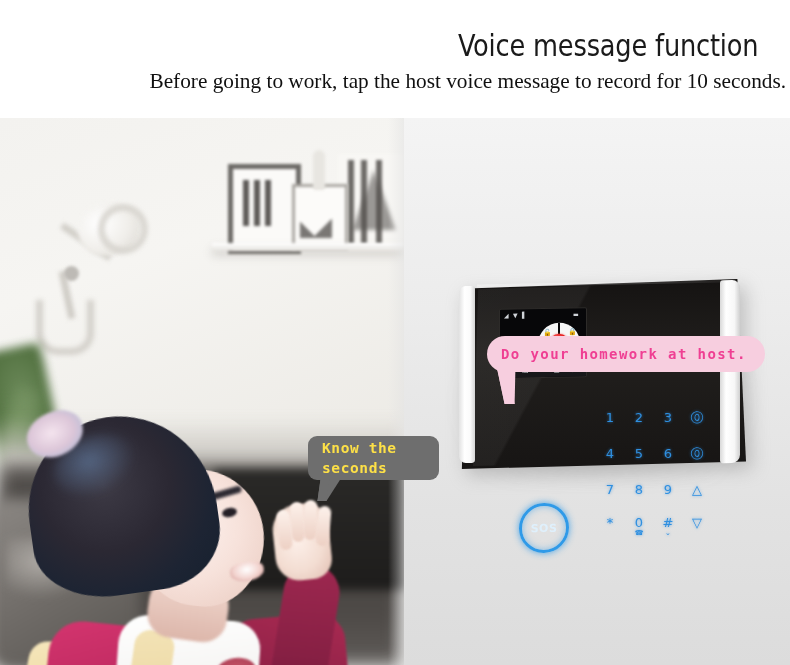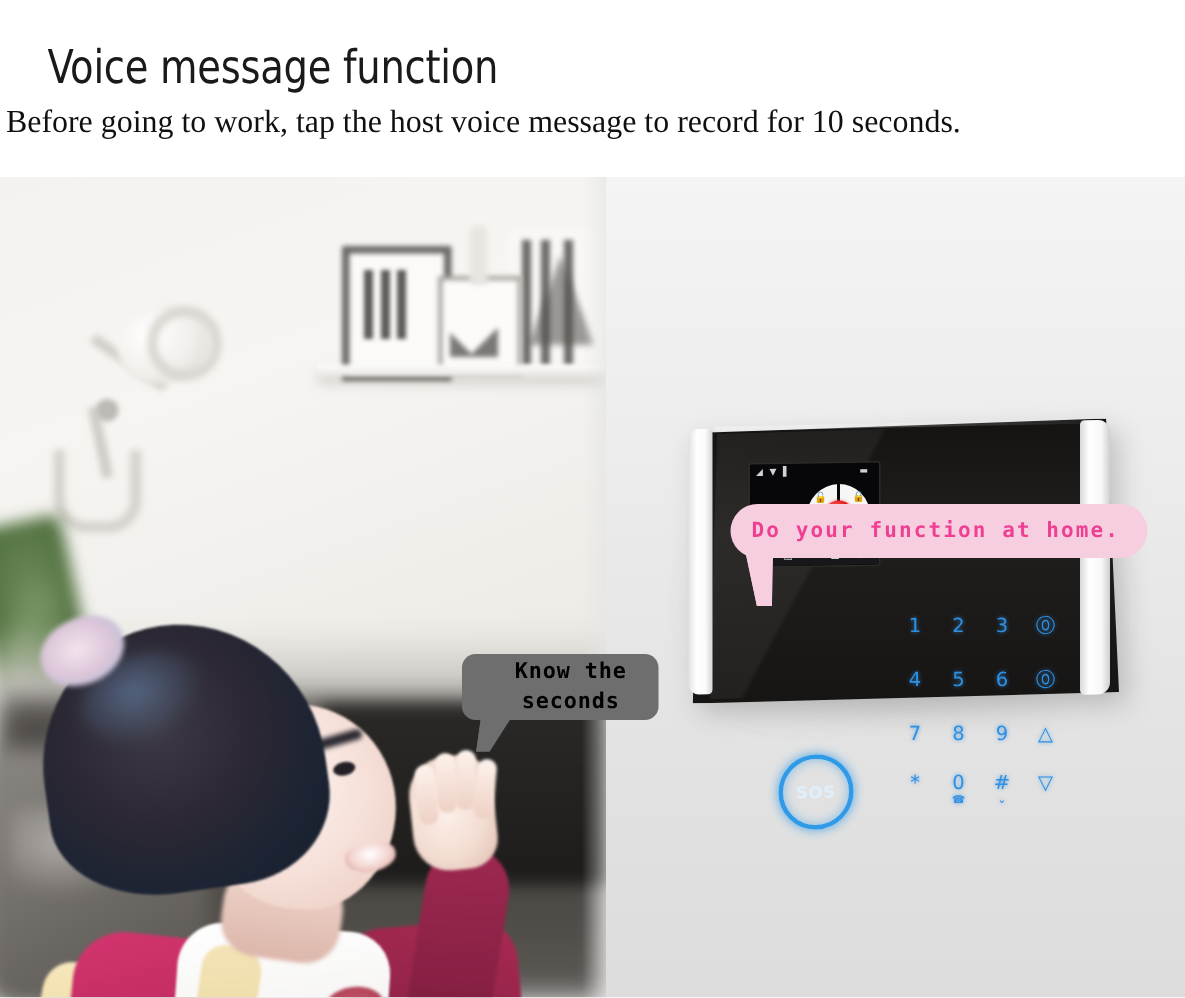--- a/index.html
+++ b/index.html
@@ -21,21 +21,21 @@
     background: #ffffff;
   }
 
   
   .header {
     position: absolute;
     left: 0; top: 0;
     width: 790px;
     height: 118px;
     background: #ffffff;
-    text-align: left;
+    text-align: right;
   }
   .header-title {
     position: absolute;
     left: 0; top: 27px;
     width: 790px;
     font-family: "DejaVu Sans Condensed", "Liberation Sans Narrow", "Liberation Sans", sans-serif;
     font-size: 31px;
     font-weight: 400;
     letter-spacing: -0.2px;
     color: #1a1a1a;
@@ -400,27 +400,26 @@
     position: absolute;
     box-sizing: border-box;
     font-family: "DejaVu Sans Mono", "Liberation Mono", monospace;
     font-weight: 700;
   }
   .bubble-gray {
     left: 308px; top: 318px;
     width: 131px; height: 44px;
     background: #6e6e6e;
     border-radius: 9px;
-    color: #000000;
+    color: #fde047;
     font-size: 14.5px;
     line-height: 20px;
     letter-spacing: 0.6px;
     padding: 2px 0 0 14px;
     z-index: 6;
-    text-align: center;
   }
   .bubble-gray .tail {
     position: absolute;
     left: 11px; bottom: -21px;
     width: 0; height: 0;
     border-left: 9px solid #6e6e6e;
     border-right: 11px solid transparent;
     border-top: 22px solid #6e6e6e;
     border-bottom: 0;
     transform: skewX(-8deg);
@@ -718,21 +717,21 @@
 
     <div class="wall-shadow"></div>
 
     <div class="bubble bubble-gray">
       <div>Know the</div>
       <div>seconds</div>
       <span class="tail"></span>
     </div>
 
     <div class="bubble bubble-pink">
-      <span>Do your function at home.</span>
+      <span>Do your homework at host.</span>
       <span class="tail"></span>
     </div>
 
     <div class="device">
       <div class="dev-body"></div>
       <div class="dev-bezel-l"></div>
       <div class="dev-bezel-r"></div>
       <div class="dev-top-hl"></div>
       <div class="dev-glass"></div>
 

